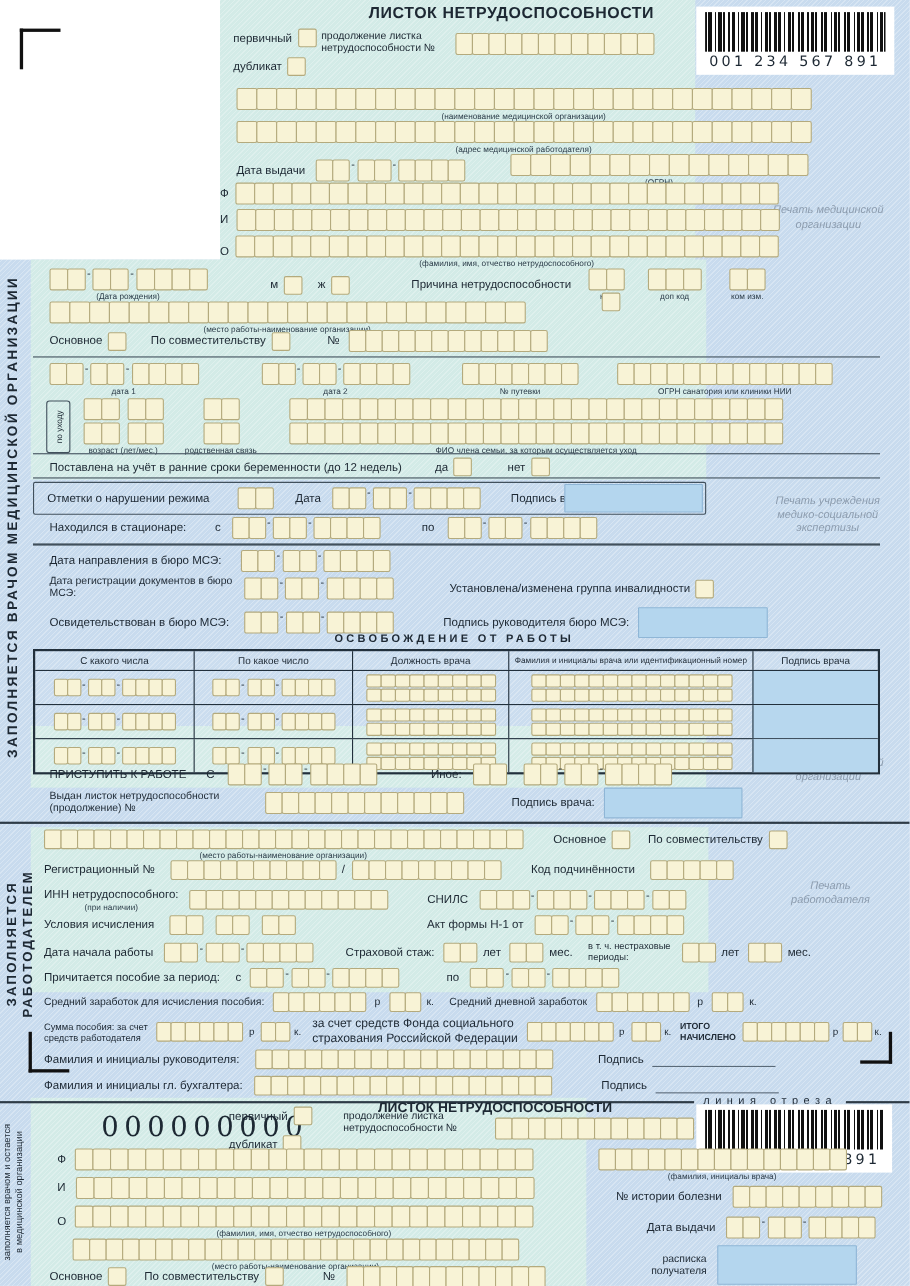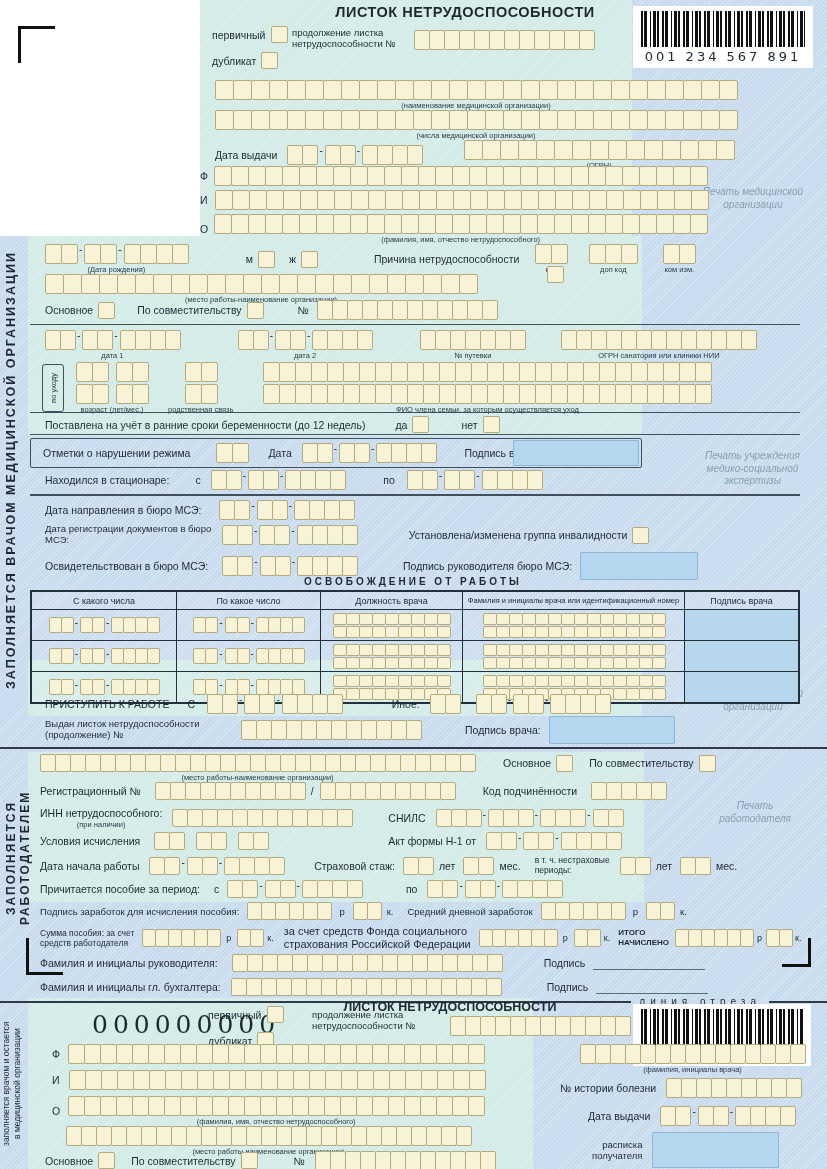--- a/index.html
+++ b/index.html
@@ -172,21 +172,21 @@
             <span class="cell"></span>
             <span class="cell"></span>
             <span class="cell"></span>
             <span class="cell"></span>
             <span class="cell"></span>
             <span class="cell"></span>
             <span class="cell"></span>
             <span class="cell"></span>
             <span class="cell"></span>
           </span>
-          <span class="cap">(числа медицинской организации)</span>
+          <span class="cap">(адрес медицинской работодателя)</span>
         </span>
       </div>
 
     <div class="r" style="left:185px;top:140px">
       <span class="lb">Дата выдачи</span>
       <span class="cells w16" style="margin-left:10px">
           <span class="dgroup">
             <span class="cell"></span>
             <span class="cell"></span>
           </span>
@@ -1402,21 +1402,21 @@
           <span class="dgroup">
             <span class="cell"></span>
             <span class="cell"></span>
             <span class="cell"></span>
             <span class="cell"></span>
           </span>
         </span>
     </div>
 
     <div class="r" style="left:10px;top:154px;font-size:9.5px">
-      <span>Подпись заработок для исчисления пособия:</span>
+      <span>Средний заработок для исчисления пособия:</span>
       <span class="cells w15 h18" style="margin-left:8px">
           <span class="cell"></span>
           <span class="cell"></span>
           <span class="cell"></span>
           <span class="cell"></span>
           <span class="cell"></span>
           <span class="cell"></span>
         </span>
       <span style="margin-left:8px">р</span>
       <span class="cells w15 h18" style="margin-left:8px">
@@ -1740,21 +1740,21 @@
           <span class="cell"></span>
           <span class="cell"></span>
           <span class="cell"></span>
           <span class="cell"></span>
           <span class="cell"></span>
           <span class="cell"></span>
           <span class="cell"></span>
         </span>
     </div>
 
-    <div class="r" style="left:550px;top:44px">
+    <div class="r" style="left:514px;top:44px">
         <span class="stack">
           <span class="cells w16">
             <span class="cell"></span>
             <span class="cell"></span>
             <span class="cell"></span>
             <span class="cell"></span>
             <span class="cell"></span>
             <span class="cell"></span>
             <span class="cell"></span>
             <span class="cell"></span>

